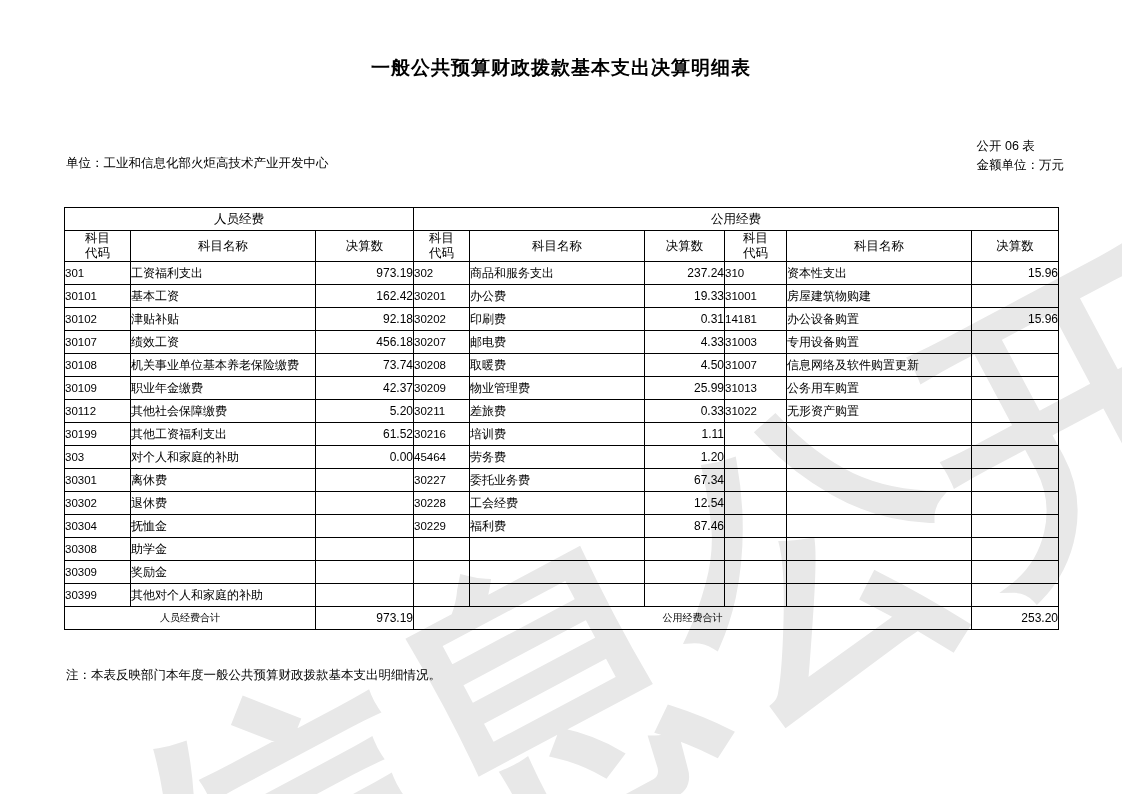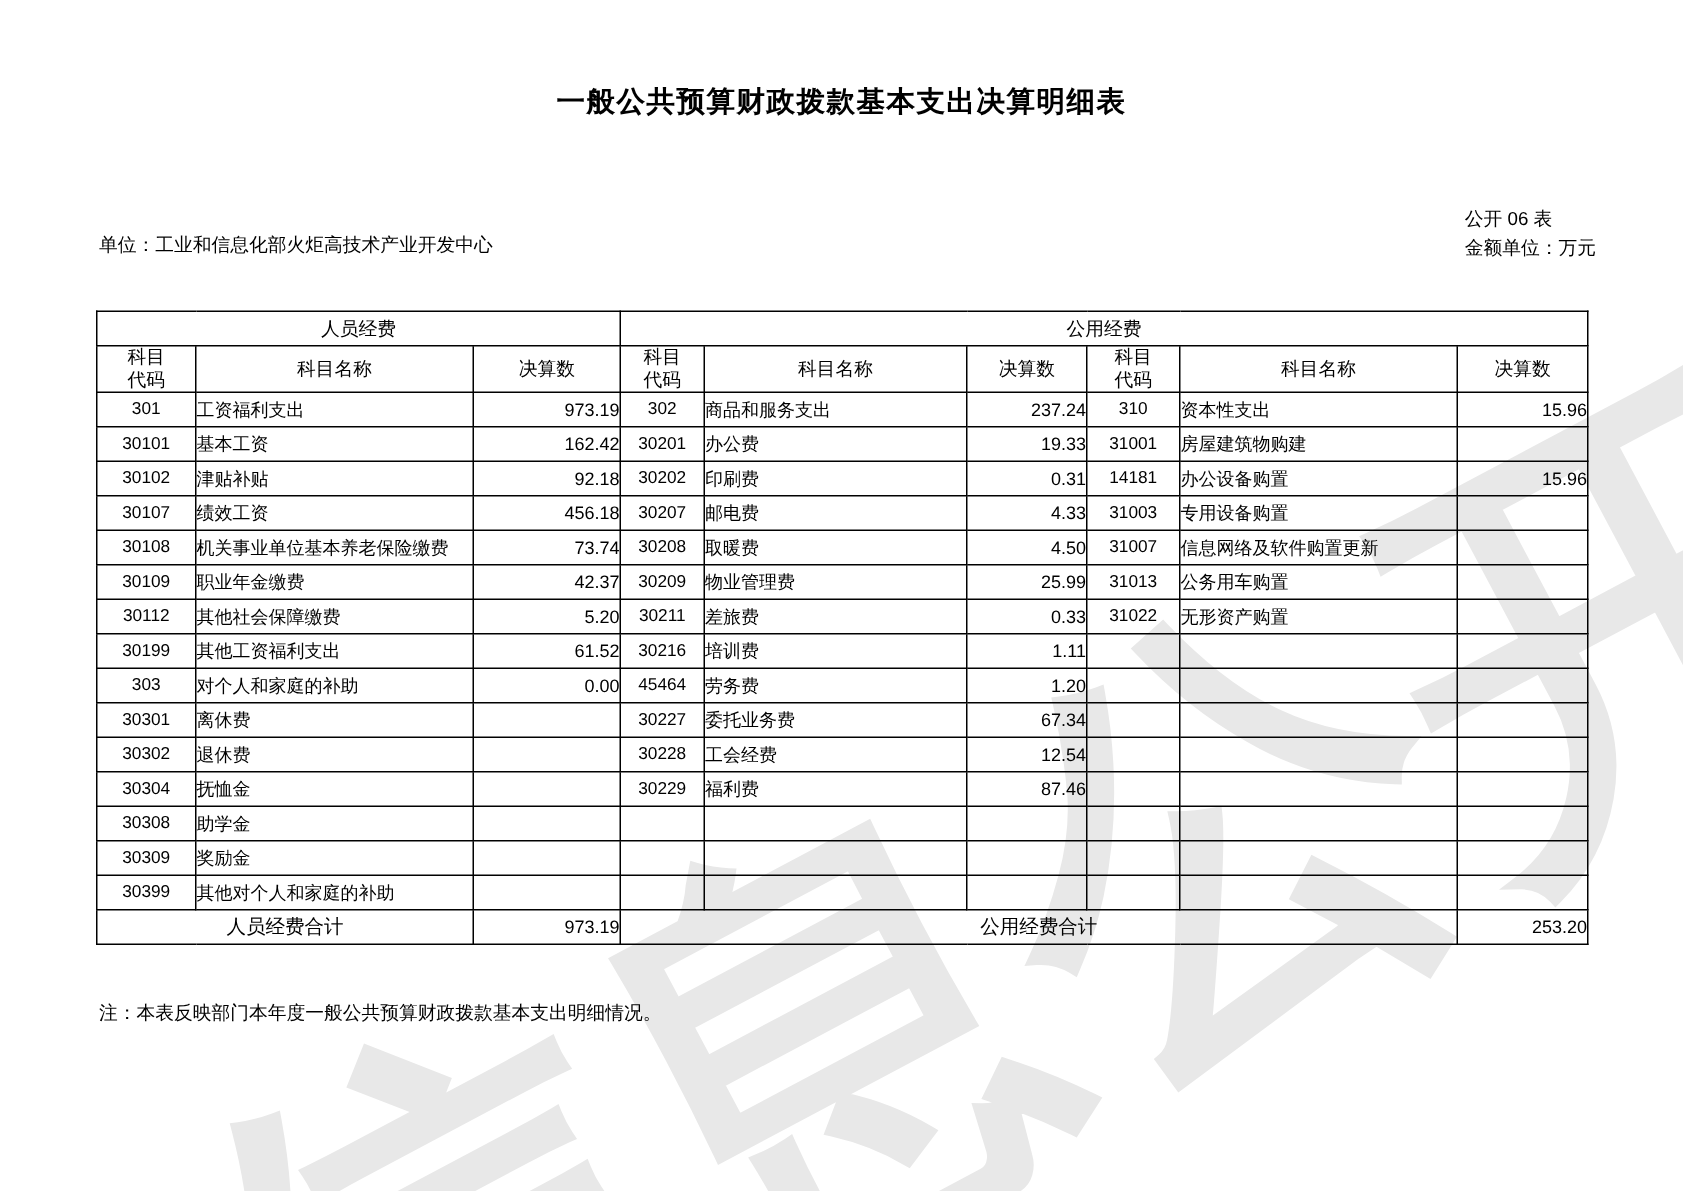--- a/index.html
+++ b/index.html
@@ -93,37 +93,37 @@
     font-size: 12.5px;
     height: 20px;
   }
   .col-head {
     text-align: center;
     font-size: 12.5px;
     height: 36px;
     line-height: 15px;
   }
   .code {
-    text-align: center;
+    text-align: left;
     padding-left: 5px;
     font-size: 11.5px;
   }
   .name {
     text-align: left;
     font-size: 12px;
   }
   .num {
     text-align: right;
     padding-right: 5px;
     font-size: 12px;
   }
   .bold { font-weight: bold; }
   .total-label {
     text-align: center;
-    font-size: 13px;
+    font-size: 10px;
   }
 
   .note {
     position: absolute;
     left: 66px;
     top: 612px;
     font-size: 12.5px;
   }
 </style>
 </head>

